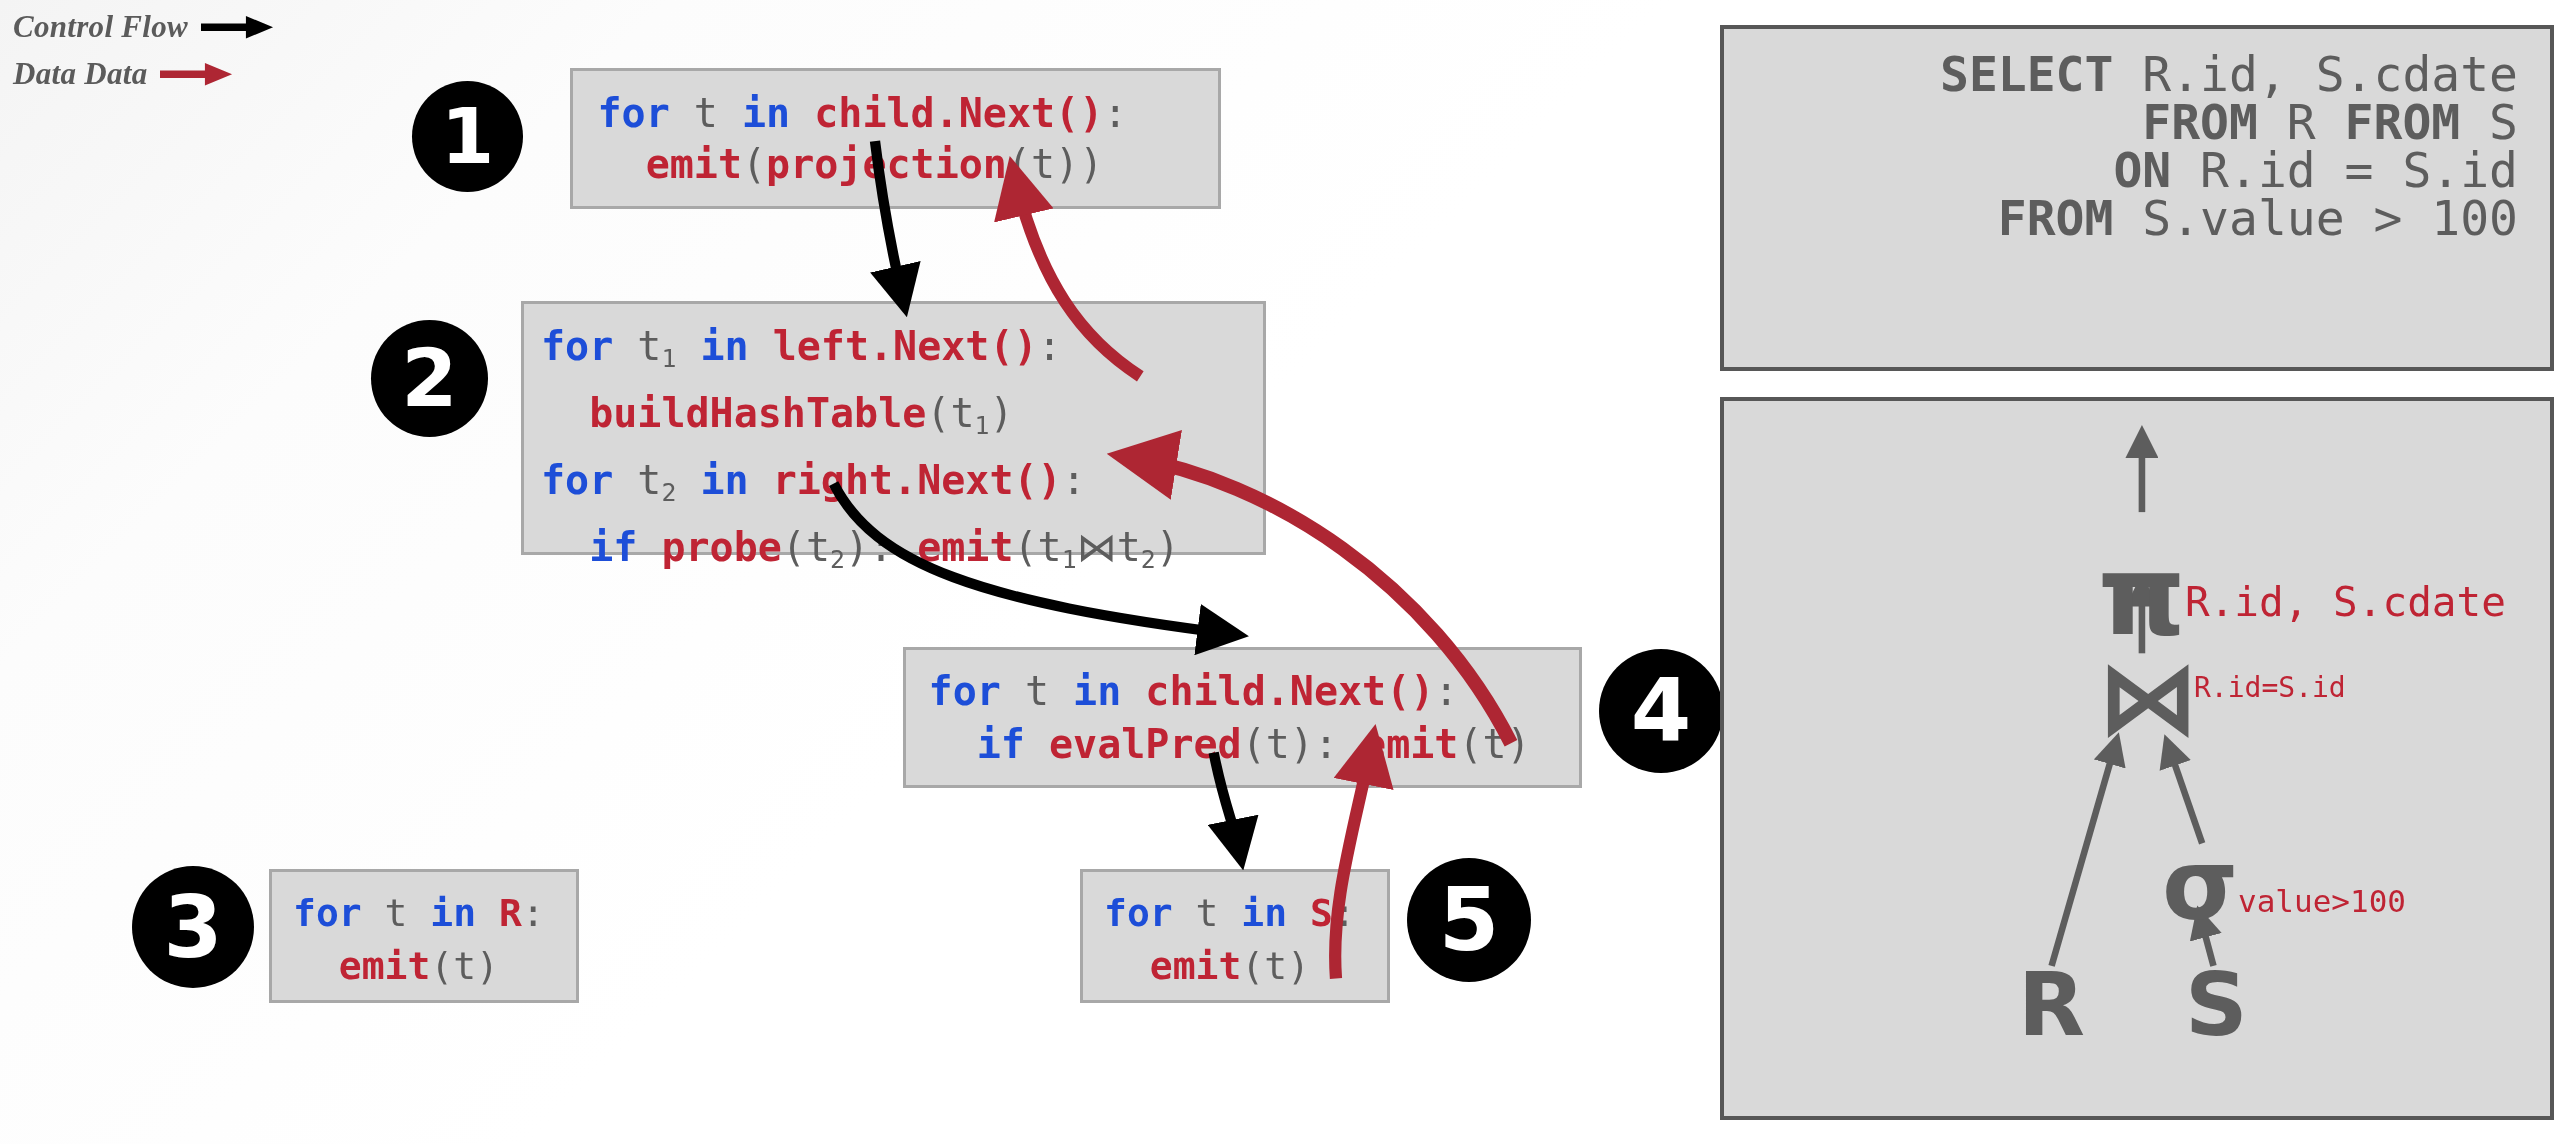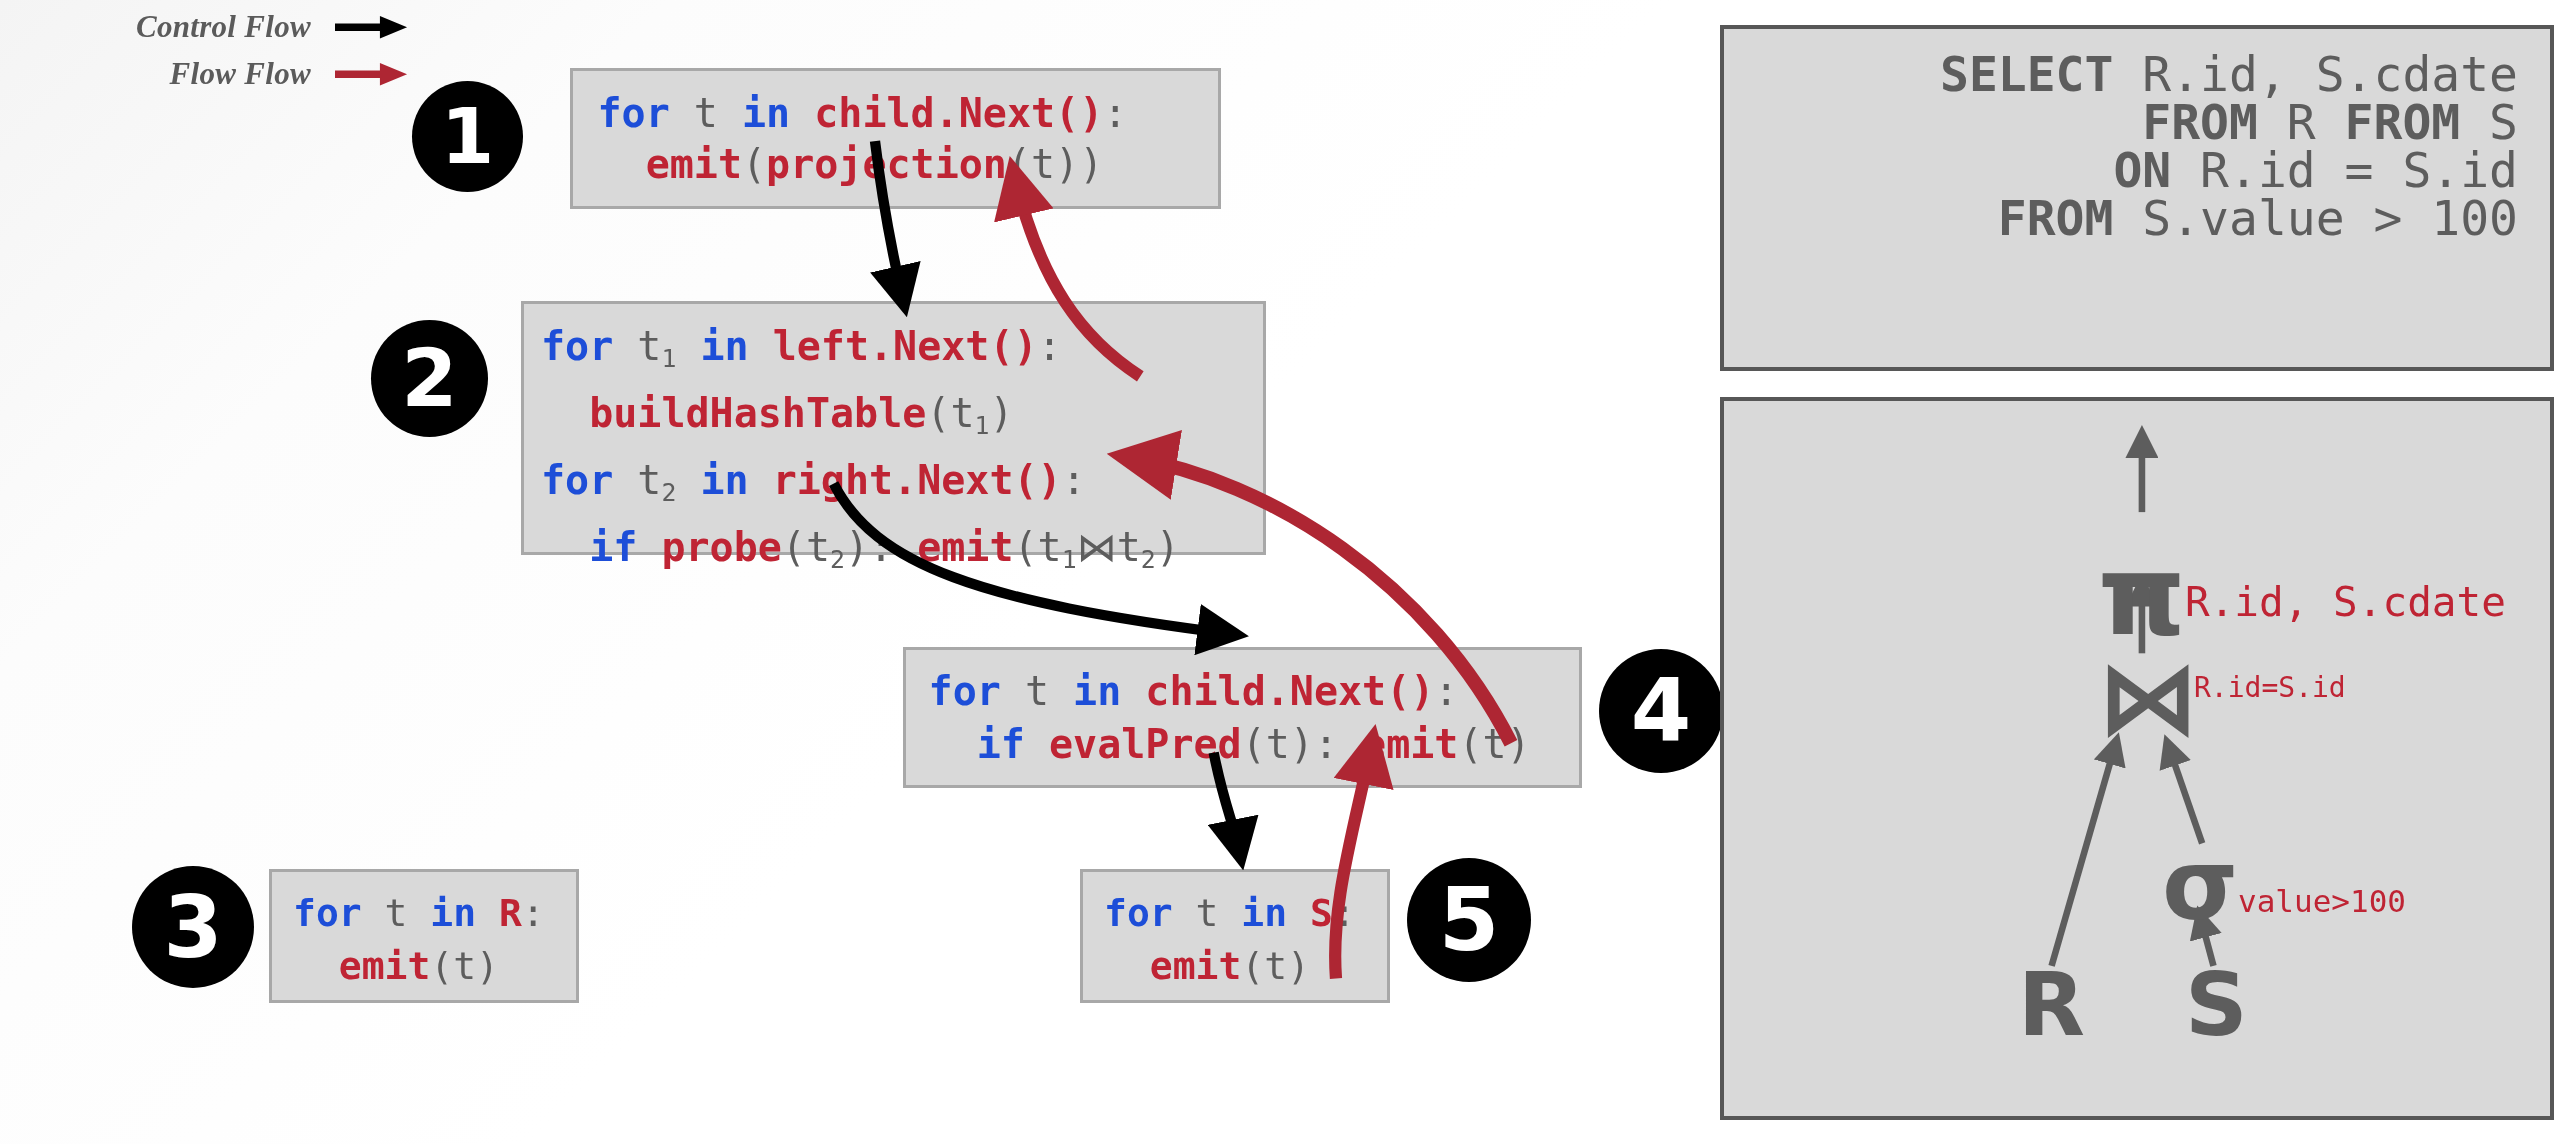--- a/index.html
+++ b/index.html
@@ -7,21 +7,21 @@
     width:2576px;height:1144px;
     background:#ffffff;
     font-family:"Liberation Sans", sans-serif;
     overflow:hidden;
   }
   #stage{position:relative;width:2576px;height:1144px;overflow:hidden;
     background:linear-gradient(135deg,#f4f4f4 0%,#fcfcfc 18%,#ffffff 45%,#ffffff 100%);}
 
   
   .legend{position:absolute;left:13px;top:3.8px;width:395px;}
-  .legend-row{display:flex;align-items:center;justify-content:flex-end;height:47px;gap:11px;}
+  .legend-row{display:flex;align-items:center;height:47px;}
   .legend-label{
     font-family:"Liberation Serif", serif;
     font-weight:bold;font-style:italic;
     font-size:31px;color:#5b5b5b;letter-spacing:0.3px;
     white-space:nowrap;
   }
   .legend-arrow{margin-left:13px;display:block;}
 
   
   .badge{
@@ -85,21 +85,21 @@
 <div id="stage">
 
   <div class="legend">
     <div class="legend-row">
       <span class="legend-label">Control Flow</span>
       <svg class="legend-arrow" width="73" height="24.5" viewBox="0 0 78 26">
         <path d="M0,9 L48,9 L48,1 L77,13 L48,25 L48,17 L0,17 Z" fill="#000000"></path>
       </svg>
     </div>
     <div class="legend-row">
-      <span class="legend-label">Flow Flow</span>
+      <span class="legend-label">Data Data</span>
       <svg class="legend-arrow" width="73" height="24.5" viewBox="0 0 78 26">
         <path d="M0,9 L48,9 L48,1 L77,13 L48,25 L48,17 L0,17 Z" fill="#ae2633"></path>
       </svg>
     </div>
   </div>
 
   <div class="codebox" id="box1" style="left:570px;top:68px;width:651px;height:141px;padding:17px 0 0 24.5px;font-size:40px;line-height:51px;"><span class="ln"><span class="kw">for </span><span class="pl">t</span><span class="kw"> in </span><span class="rd">child.Next()</span><span class="pl">:</span></span><span class="ln"><span class="pl">  </span><span class="rd">emit</span><span class="pl">(</span><span class="rd">projection</span><span class="pl">(t))</span></span></div>
 
   <div class="codebox" id="box2" style="left:521px;top:301px;width:745px;height:254px;padding:15px 0 0 17px;font-size:40px;line-height:55px;"><span class="ln"><span class="kw">for </span><span class="pl">t</span><sub>1</sub><span class="kw"> in </span><span class="rd">left.Next()</span><span class="pl">:</span></span><span class="ln"><span class="pl">  </span><span class="rd">buildHashTable</span><span class="pl">(t</span><sub>1</sub><span class="pl">)</span></span><span class="ln"><span class="kw">for </span><span class="pl">t</span><sub>2</sub><span class="kw"> in </span><span class="rd">right.Next()</span><span class="pl">:</span></span><span class="ln"><span class="kw">  if </span><span class="rd">probe</span><span class="pl">(t</span><sub>2</sub><span class="pl">): </span><span class="rd">emit</span><span class="pl">(t</span><sub>1</sub><span class="pl">⋈t</span><sub>2</sub><span class="pl">)</span></span></div>
 

